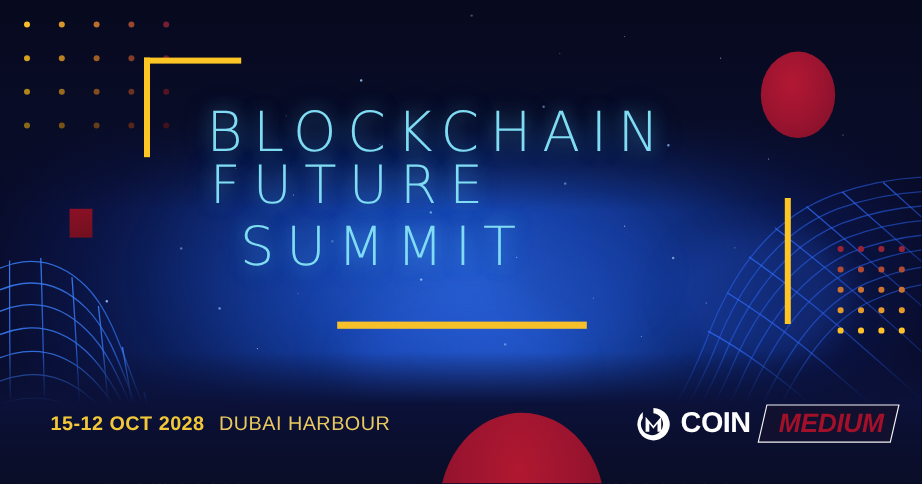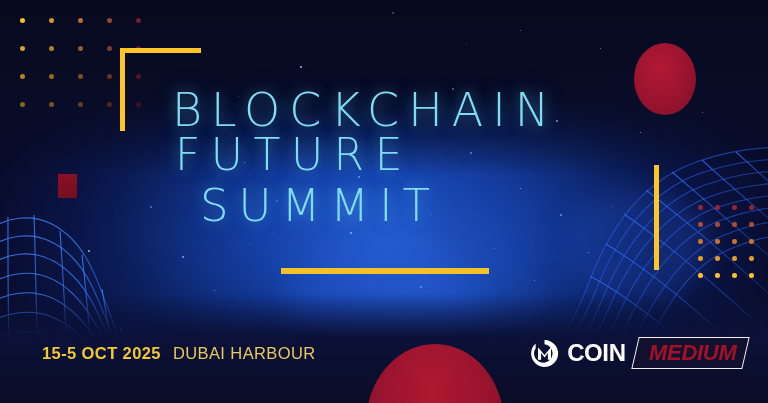--- a/index.html
+++ b/index.html
@@ -302,21 +302,21 @@
 
   <div class="title-wrap">
     <div class="tline tline-2">BLOCKCHAIN</div>
     <div class="tline tline-1">FUTURE</div>
     <div class="tline tline-3">SUMMIT</div>
   </div>
 
   <div class="footer">
 
     <div class="event-info">
-      <span class="ei-date">15-5 OCT 2025</span>
+      <span class="ei-date">15-12 OCT 2028</span>
       <span class="ei-place">DUBAI HARBOUR</span>
     </div>
 
     <div class="logo">
       <svg class="logo-mark" viewBox="0 0 40 40">
         <path d="M20 2.6 A17.4 17.4 0 1 1 8.6 7.0 L8.6 13.2 A11.9 11.9 0 1 0 20 8.1 Z" fill="#ffffff"></path>
         <path d="M11.6 12.0 L11.6 28.0 L15.6 28.0 L15.6 19.2 L20 25.0 L24.4 19.2 L24.4 28.0 L28.4 28.0 L28.4 12.0 L20 22.0 Z" fill="#ffffff"></path>
       </svg>
       <span class="logo-coin">COIN</span>
       <span class="logo-medium-box">

